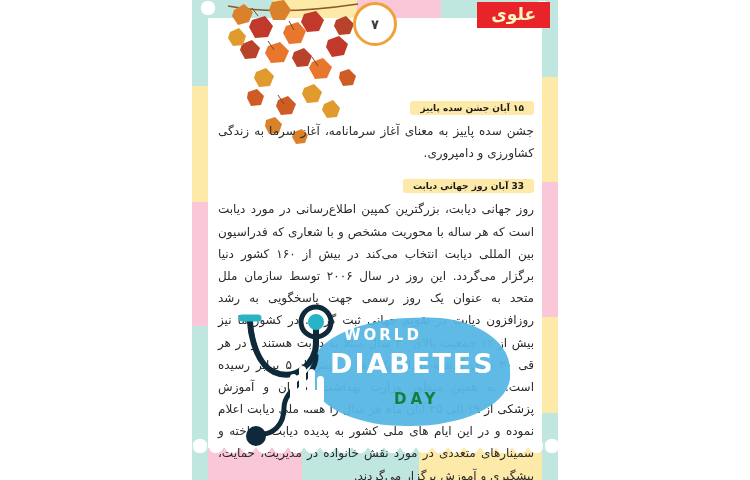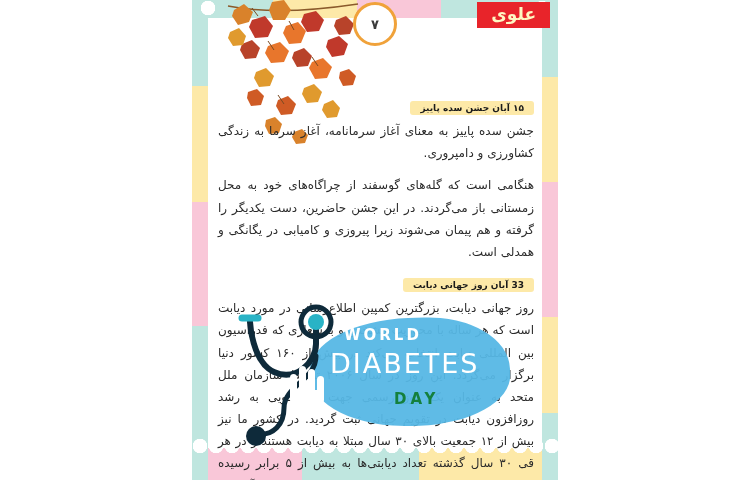--- a/index.html
+++ b/index.html
@@ -112,21 +112,21 @@
     background:#56b7e5;
     border-radius:50% 42% 46% 50% / 46% 50% 44% 50%;
     transform:rotate(-2deg);
     opacity:.95;
   }
   .wdd-text{position:absolute;left:78px;top:18px;width:200px;height:108px;color:#ffffff;text-align:center;}
   .w-world{
     position:absolute;left:34px;top:8px;font-size:15px;letter-spacing:3px;font-weight:bold;color:#ffffff;
   }
   .w-diab{
-    position:absolute;left:20px;top:30px;font-size:27px;letter-spacing:2px;font-weight:normal;color:#ffffff;
+    position:absolute;left:20px;top:30px;font-size:27px;letter-spacing:2px;font-weight:bold;color:#ffffff;
   }
   .w-day{
     position:absolute;left:84px;top:72px;font-size:15px;letter-spacing:4px;font-weight:bold;color:#15803d;
   }
   .hand{
     position:absolute;left:52px;top:60px;width:46px;height:52px;
   }
 </style>
 </head>
 <body>
@@ -199,21 +199,20 @@
     </g>
   </svg>
 
   <div class="content">
 
     <div class="section">
       <div class="headline-wrap">
         <span class="headline">۱۵ آبان جشن سده پاییز</span>
       </div>
       <p class="para">جشن سده پاییز به معنای آغاز سرمانامه، آغاز سرما به زندگی کشاورزی و دامپروری.</p>
-      <p class="para">هنگامی است که گله‌های گوسفند از چراگاه‌های خود به محل زمستانی باز می‌گردند. در این جشن حاضرین، دست یکدیگر را گرفته و هم پیمان می‌شوند زیرا پیروزی و کامیابی در یگانگی و همدلی است.</p>
     </div>
 
     <div class="section">
       <div class="headline-wrap">
         <span class="headline">33 آبان روز جهانی دیابت</span>
       </div>
       <p class="para">روز جهانی دیابت، بزرگترین کمپین اطلاع‌رسانی در مورد دیابت است که هر ساله با محوریت مشخص و با شعاری که فدراسیون بین المللی دیابت انتخاب می‌کند در بیش از ۱۶۰ کشور دنیا برگزار می‌گردد. این روز در سال ۲۰۰۶ توسط سازمان ملل متحد به عنوان یک روز رسمی جهت پاسخگویی به رشد روزافزون دیابت در تقویم جهانی ثبت گردید. در کشور ما نیز بیش از ۱۲ جمعیت بالای ۳۰ سال مبتلا به دیابت هستند و در هر قی ۳۰ سال گذشته تعداد دیابتی‌ها به بیش از ۵ برابر رسیده است. به همین منظور وزارت بهداشت، درمان و آموزش پزشکی از ۱۹ الی ۲۵ آبان ماه هر سال را هفته ملی دیابت اعلام نموده و در این ایام های ملی کشور به پدیده دیابت پرداخته و سمینارهای متعددی در مورد نقش خانواده در مدیریت، حمایت، پیشگیری و آموزش برگزار می‌گردند.</p>
     </div>
 
   </div>

